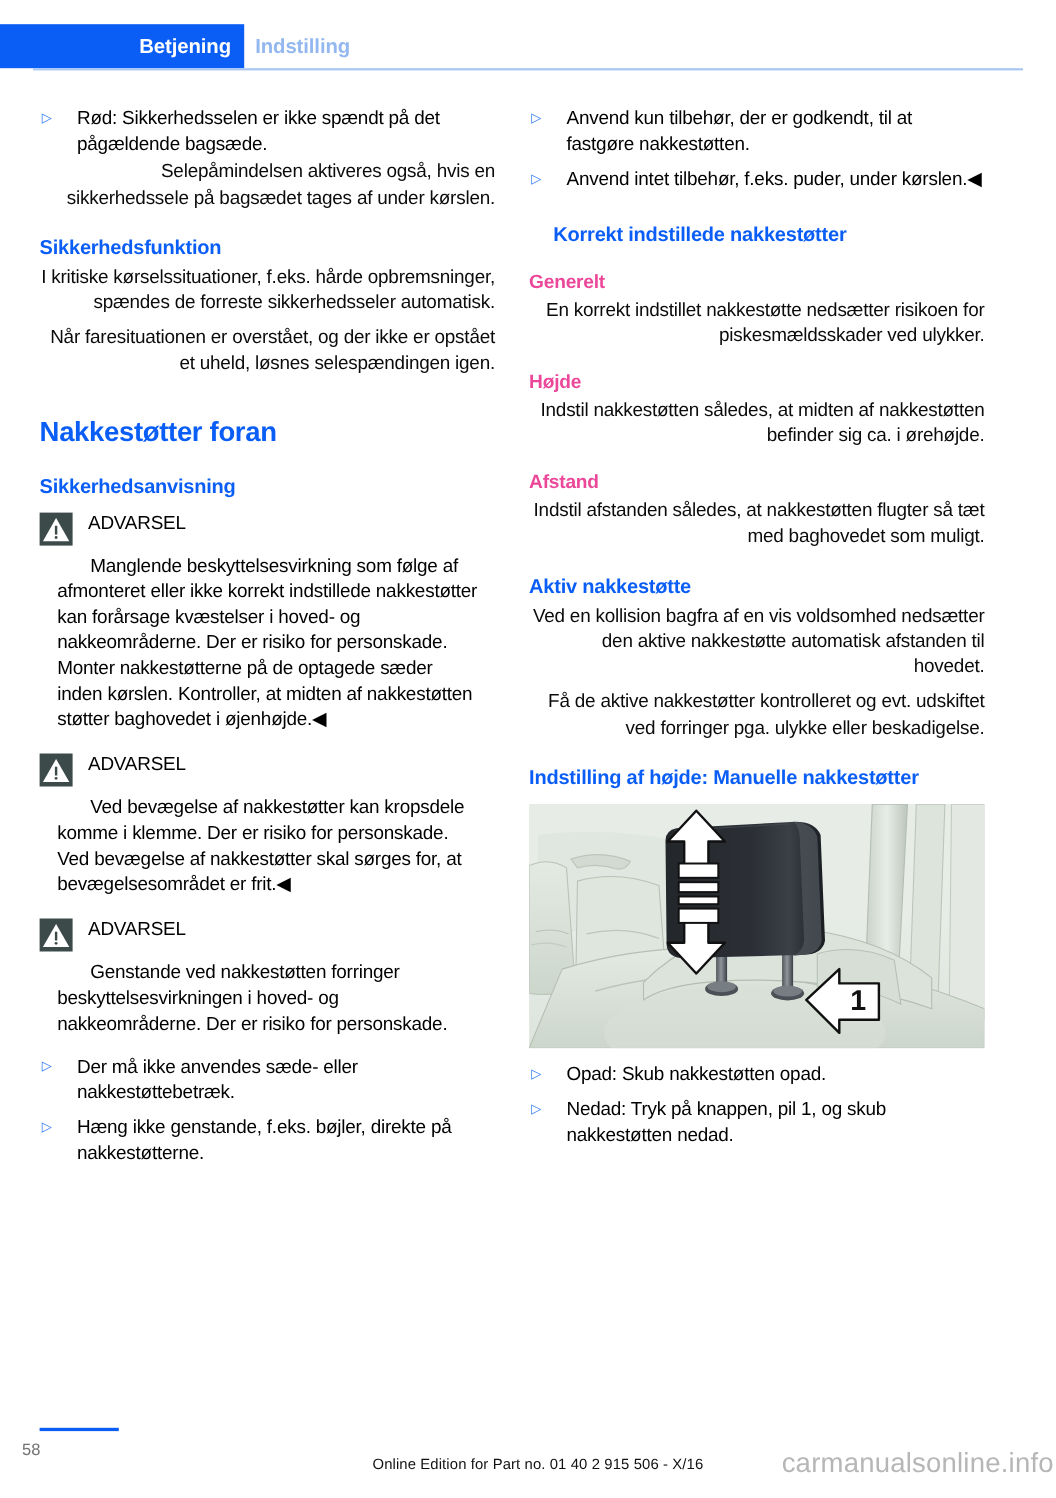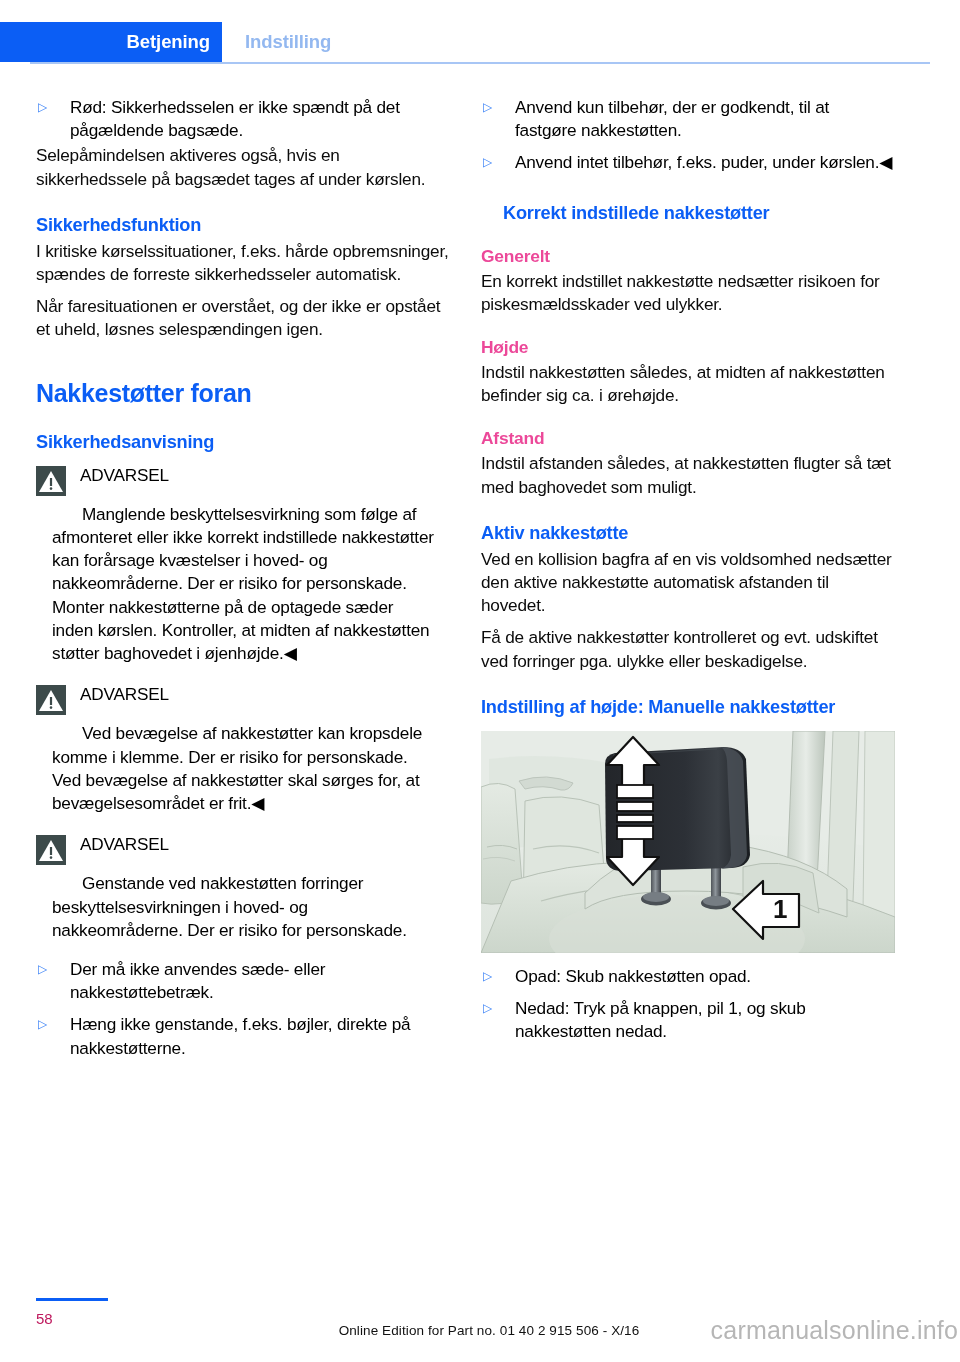--- a/index.html
+++ b/index.html
@@ -27,21 +27,20 @@
     top: 40px;
     height: 2px;
     background: #a8c6f5;
   }
   .tab-strip {
     position: absolute;
     left: 0; top: 0;
     display: flex;
     align-items: stretch;
     height: 40px;
-    gap: 13px;
   }
   .tab-active {
     background: #0b5ef5;
     color: #ffffff;
     font-weight: bold;
     font-size: 18.5px;
     display: flex;
     align-items: center;
     padding: 0 12px 0 30px;
     min-width: 222px;
@@ -66,20 +65,21 @@
   }
   .col-left  { left: 36px; }
   .col-right { left: 481px; }
 
   p.body {
     margin: 0 0 2px 0;
     font-size: 17.2px;
     line-height: 23.2px;
     color: #0b0b0b;
     letter-spacing: -0.2px;
+    text-align: right;
   }
   p.body + p.body { margin-top: 9px; }
 
   
   .bullet {
     display: flex;
     margin: 0 0 2px 0;
     font-size: 17.2px;
     line-height: 23.2px;
     letter-spacing: -0.2px;
@@ -168,23 +168,23 @@
     height: 72px;
   }
   .footer-rule {
     position: absolute;
     left: 36px; top: 8px;
     width: 72px; height: 3px;
     background: #0b5ef5;
   }
   .page-num {
     position: absolute;
-    left: 36px; top: 20px;
+    left: 20px; top: 20px;
     font-size: 15px;
-    color: #be185d;
+    color: #737373;
   }
   .footer-center {
     position: absolute;
     left: 0; right: 0;
     top: 33px;
     text-align: center;
     font-size: 13.5px;
     color: #111;
     letter-spacing: 0.1px;
     padding-left: 18px;

